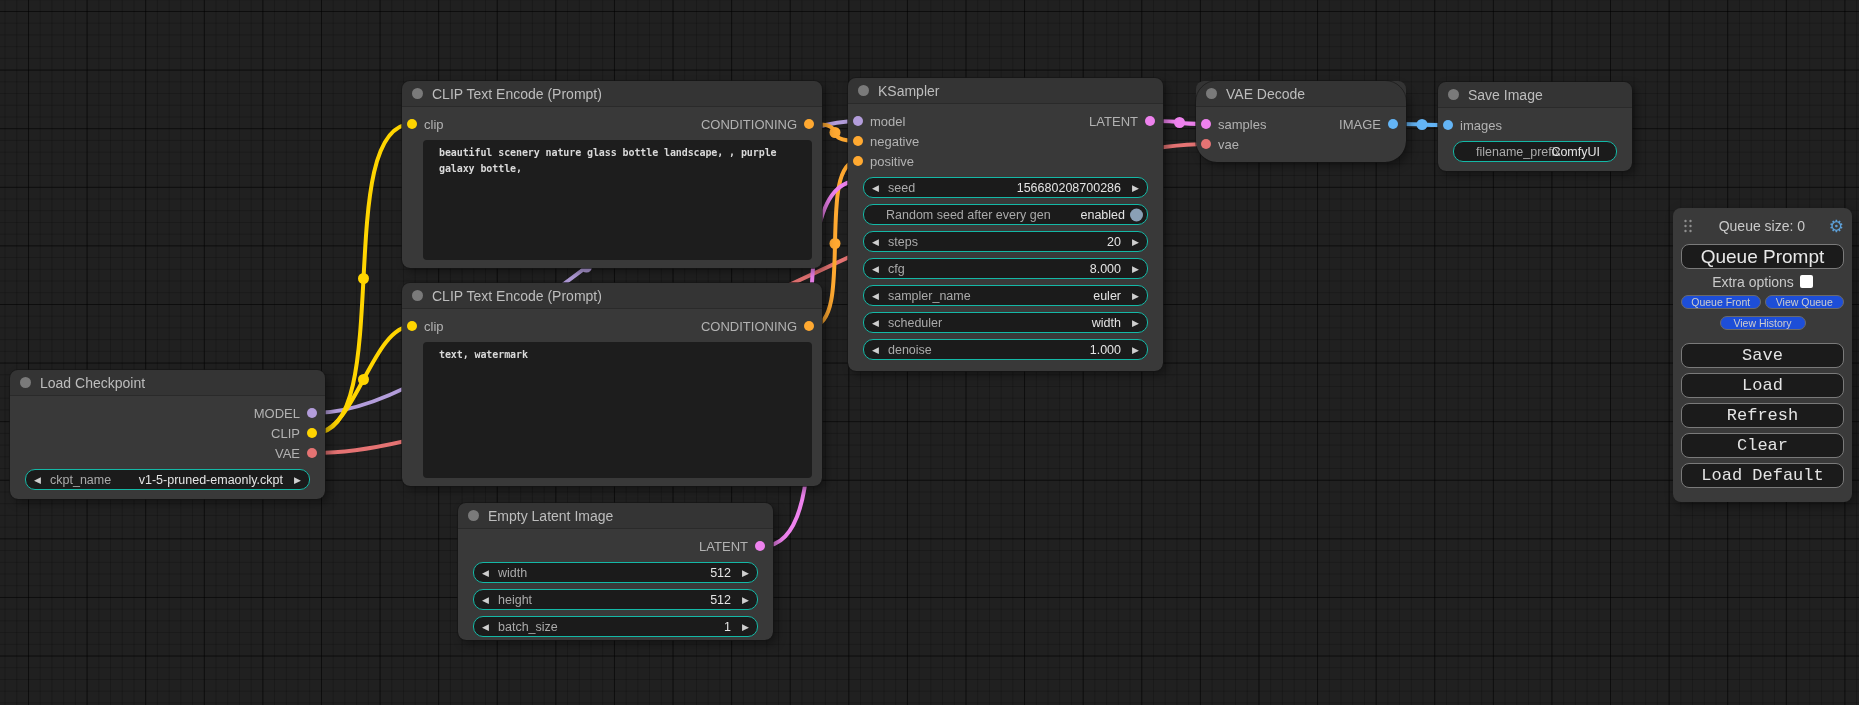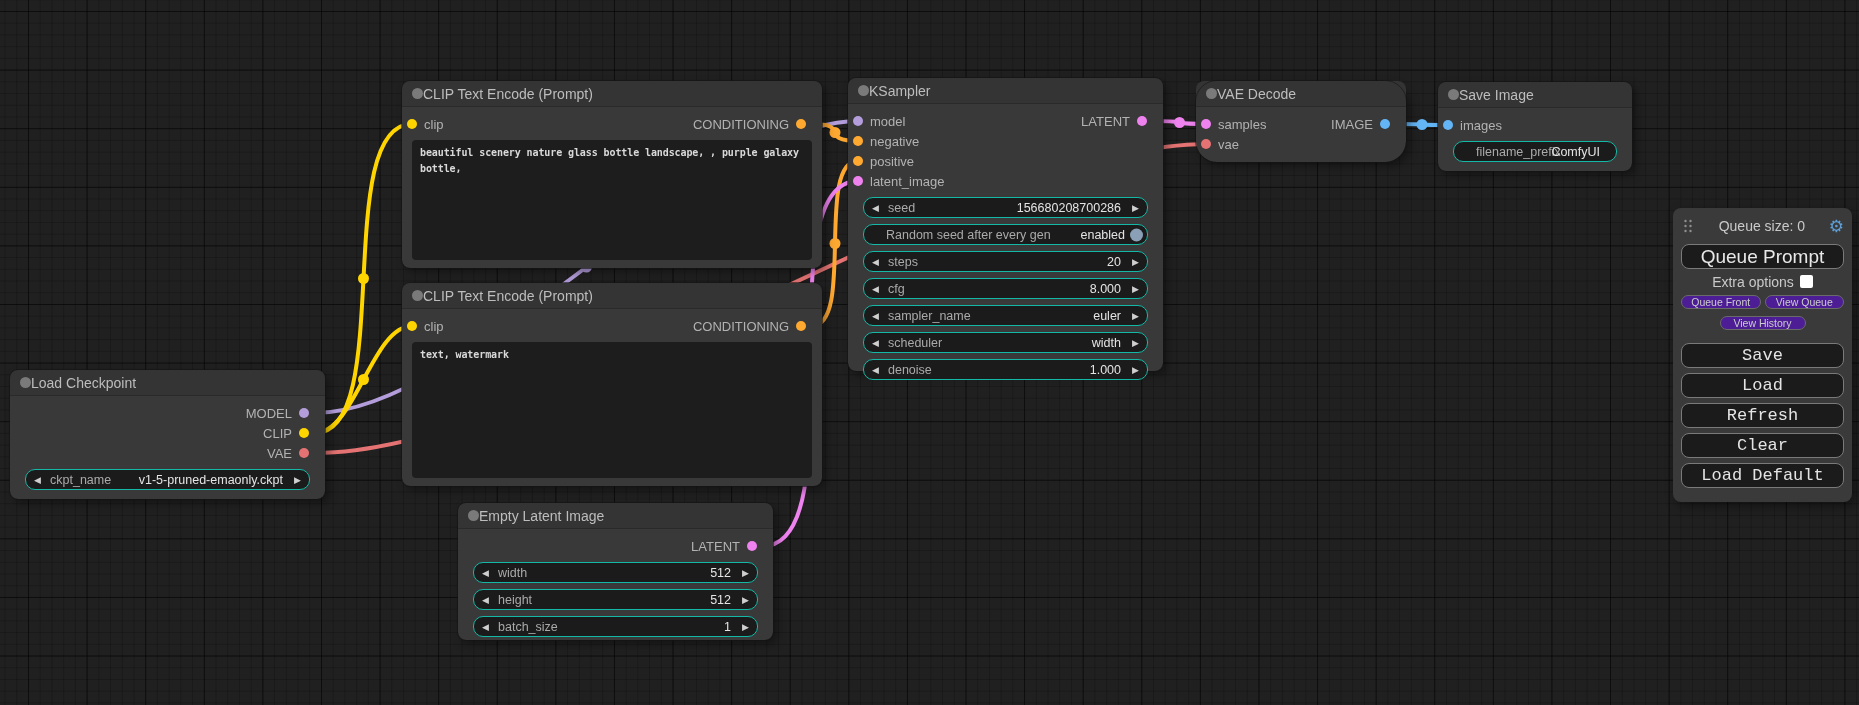--- a/index.html
+++ b/index.html
@@ -18,34 +18,34 @@
   #links{position:absolute;left:0;top:0;z-index:1;pointer-events:none;}
   #nodes{position:absolute;left:0;top:0;z-index:2;}
   .node{
     position:absolute;background:#393939;border-radius:8px;
     box-shadow:4px 4px 10px rgba(0,0,0,.4);outline:1px solid rgba(20,20,20,.6);
     box-sizing:border-box;
   }
   .ntitle{
     height:26px;background:#343434;border-radius:8px 8px 0 0;
     border-bottom:1px solid #2a2a2a;display:flex;align-items:center;
-    padding:0 10px;box-sizing:border-box;
+    padding:0 10px;gap:9px;box-sizing:border-box;
   }
   .tdot{width:11px;height:11px;border-radius:50%;background:#7a7a7a;flex:0 0 auto;}
   .ttext{font-size:14px;color:#bdbdbd;white-space:nowrap;}
   .nrows{padding-top:7px;}
   .nrow{height:20px;position:relative;}
   .slot{position:absolute;top:0;height:20px;display:flex;align-items:center;gap:7px;}
   .slot.in{left:5px;}
-  .slot.out{right:16px;flex-direction:row-reverse;}
+  .slot.out{right:8px;flex-direction:row-reverse;}
   .sdot{width:10px;height:10px;border-radius:50%;flex:0 0 auto;}
   .slabel{font-size:13px;color:#b2b2b2;white-space:nowrap;}
   .ta{
-    margin:6px 10px 0 10px;background:#1d1d1d;border-radius:4px;
-    padding:5px 8px;box-sizing:border-box;overflow:hidden;
+    margin:6px 10px 0 21px;background:#1d1d1d;border-radius:4px;
+    padding:5px 16px;box-sizing:border-box;overflow:hidden;
     font-family:"DejaVu Sans Mono",monospace;font-size:10px;letter-spacing:-0.1px;
     font-weight:600;color:#d9d9d9;line-height:16px;
     white-space:pre-wrap;word-wrap:break-word;
   }
   .widget{
     position:relative;height:21px;margin:6px 15px 6px 15px;
     background:#1b1b1b;border:1px solid #14b8a6;border-radius:10px;
     box-sizing:border-box;
   }
   .widget .arrow{
@@ -86,21 +86,21 @@
     line-height:22px;cursor:pointer;
   }
   .qp-extra{
     margin-top:5px;display:flex;justify-content:center;align-items:center;gap:6px;
     font-size:14px;color:#c9c9c9;height:15px;
   }
   .qp-check{width:13px;height:13px;background:#ffffff;border-radius:2px;display:inline-block;cursor:pointer;}
   .qp-pills{display:flex;gap:4px;margin-top:6px;}
   .qp-pills.center{justify-content:center;margin-top:7px;}
   .pill{
-    flex:1;height:14px;background:#4c1d95;border:1px solid #6a6a6a;border-radius:9px;
+    flex:1;height:14px;background:#1d4ed8;border:1px solid #6a6a6a;border-radius:9px;
     color:#cccccc;font-size:10.5px;line-height:11px;padding:0 6px;
     font-family:"Liberation Sans",sans-serif;cursor:pointer;white-space:nowrap;
   }
   .qp-pills.center .pill{flex:0 0 auto;width:86px;text-align:center;}
   .qp-buttons{margin-top:13px;display:flex;flex-direction:column;gap:5px;}
   .qp-buttons button{
     height:25px;background:#1b1b1b;border:1px solid #7a7a7a;border-radius:8px;
     color:#e4e4e4;font-size:17px;font-family:Liberation Mono, monospace;
     line-height:21px;cursor:pointer;
   }
@@ -221,26 +221,20 @@
               <span class="sdot" style="background: rgb(255, 169, 49);"></span>
               <span class="slabel">negative</span>
             </div>
           </div>
           <div class="nrow">
             <div class="slot in">
               <span class="sdot" style="background: rgb(255, 169, 49);"></span>
               <span class="slabel">positive</span>
             </div>
           </div>
-          <div class="nrow">
-            <div class="slot in">
-              <span class="sdot" style="background: rgb(238, 130, 238);"></span>
-              <span class="slabel">latent_image</span>
-            </div>
-          </div>
         </div>
         <div class="widget stepper">
           <span class="arrow l">◀</span>
           <span class="arrow r">▶</span>
           <span class="wlabel">seed</span>
           <span class="wvalue">156680208700286</span>
         </div>
         <div class="widget toggle">
           <span class="wlabel">Random seed after every gen</span>
           <span class="wvalue">enabled</span>

